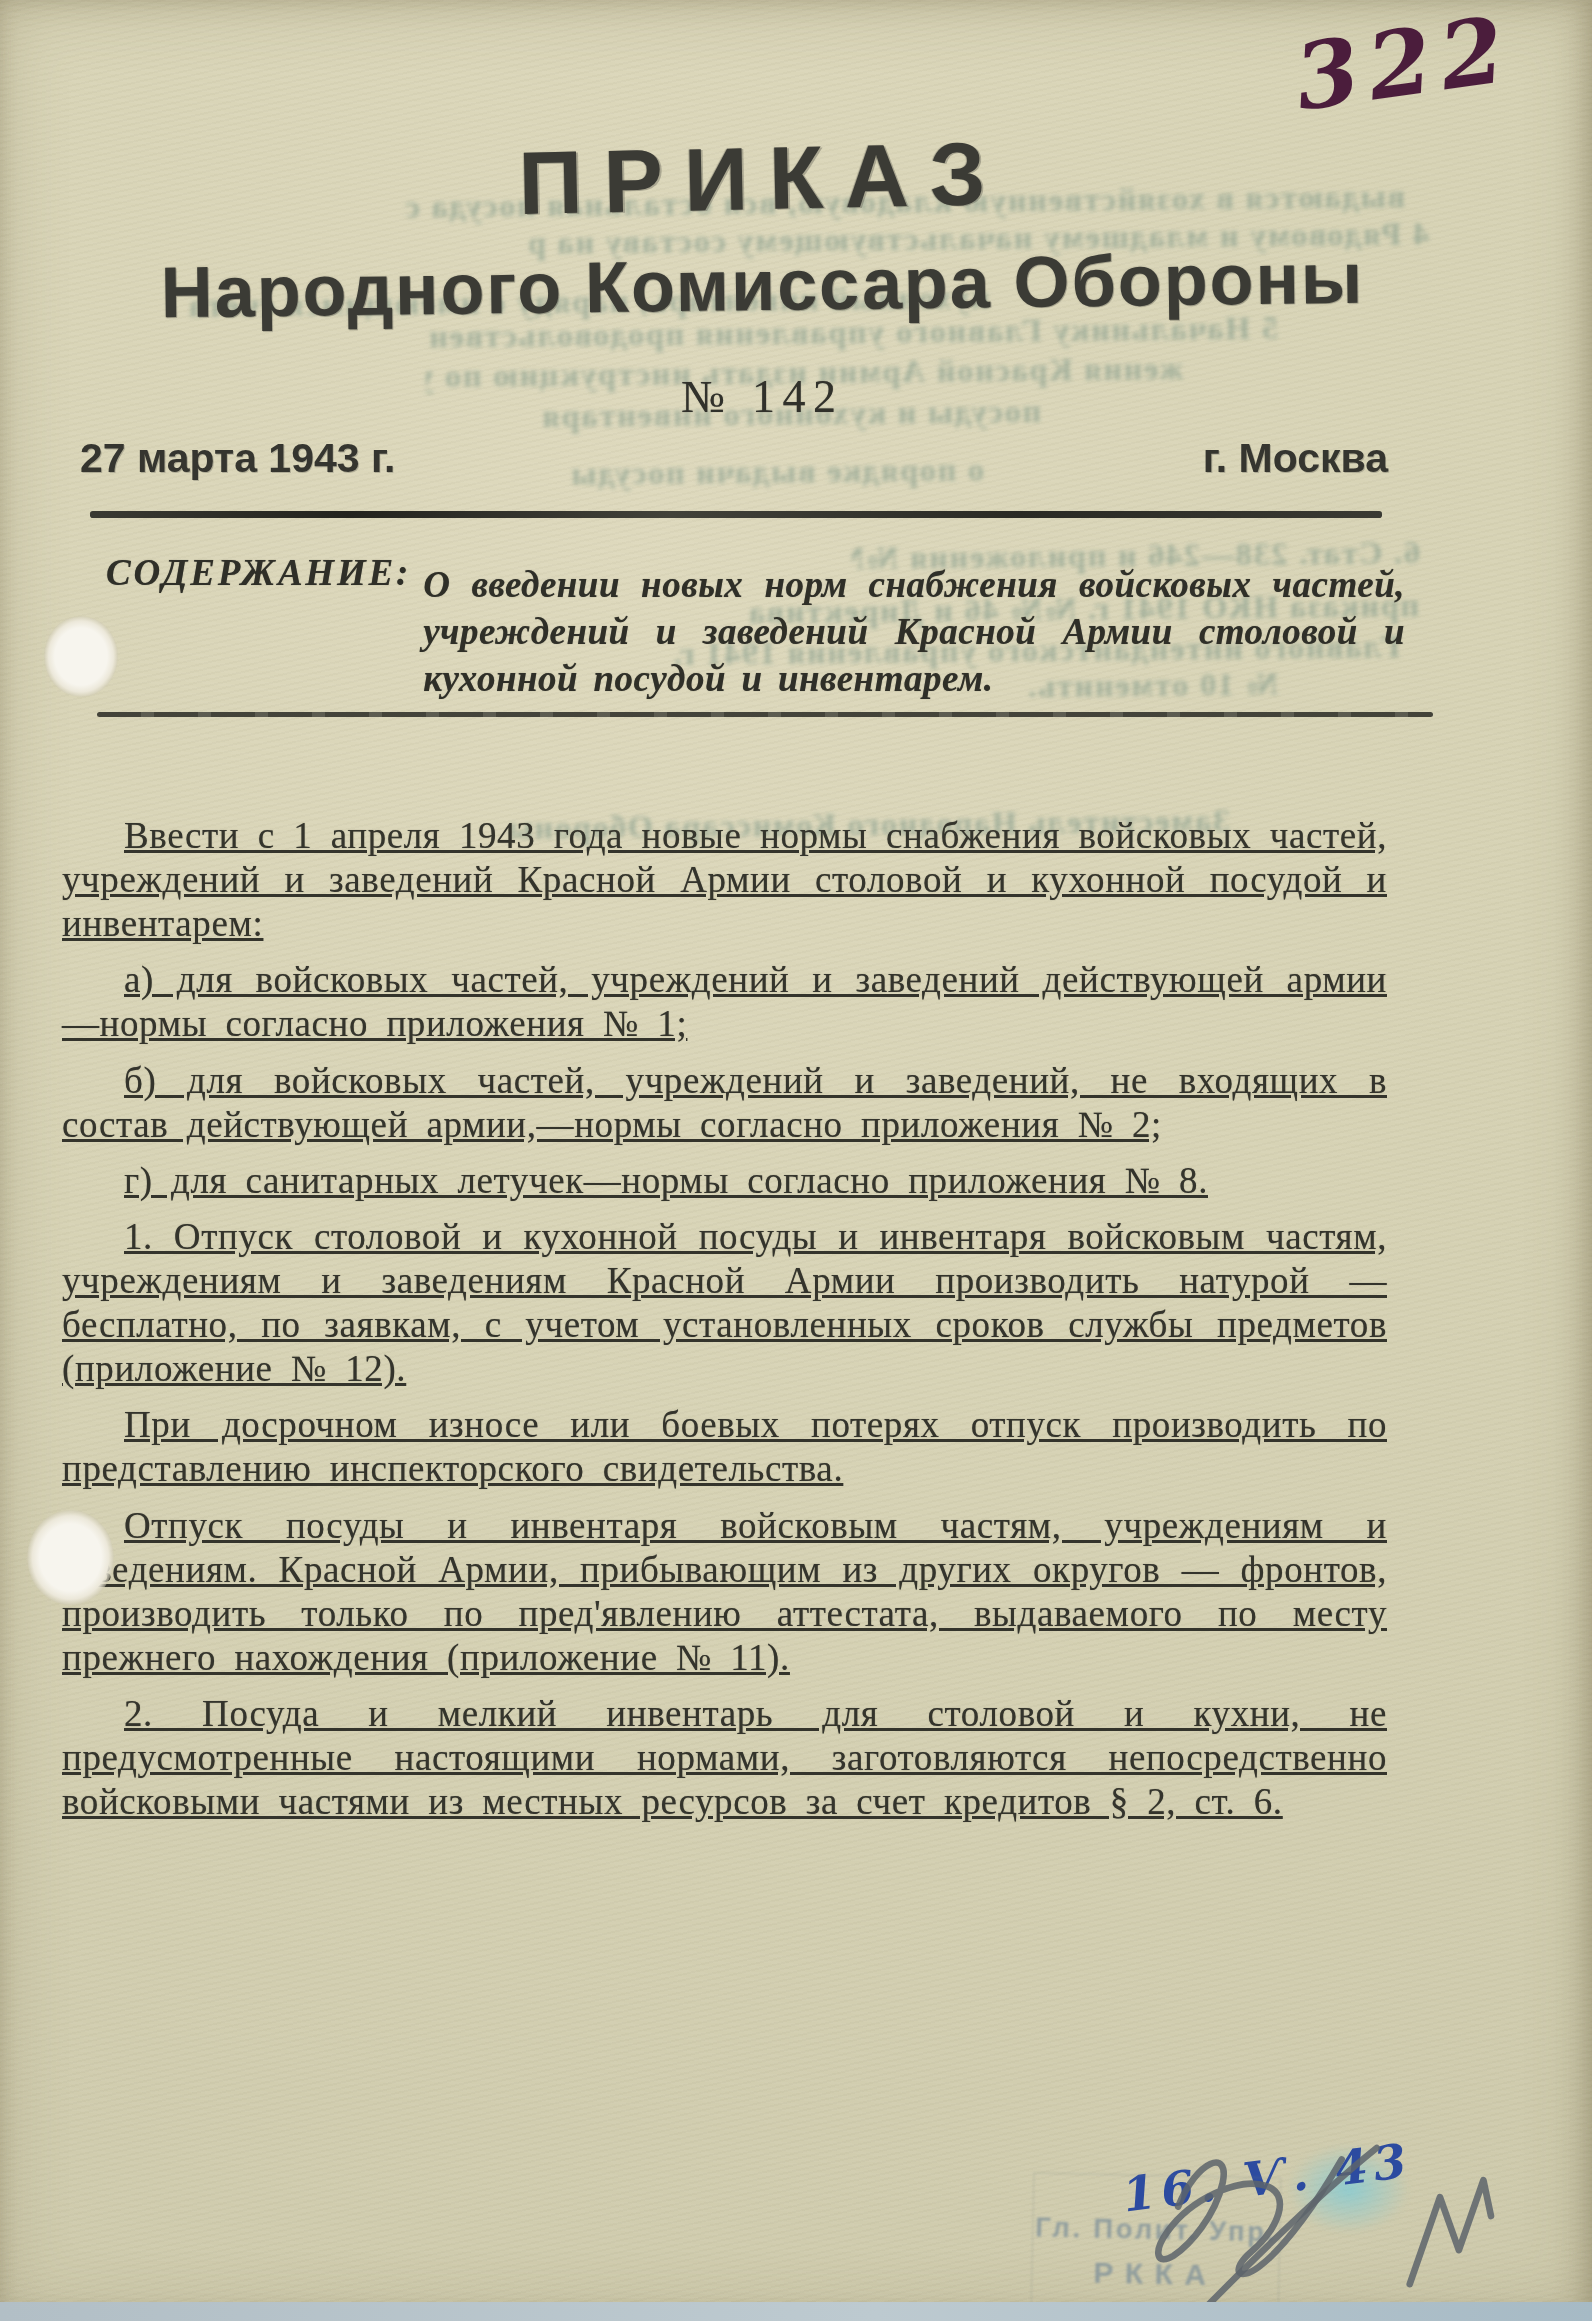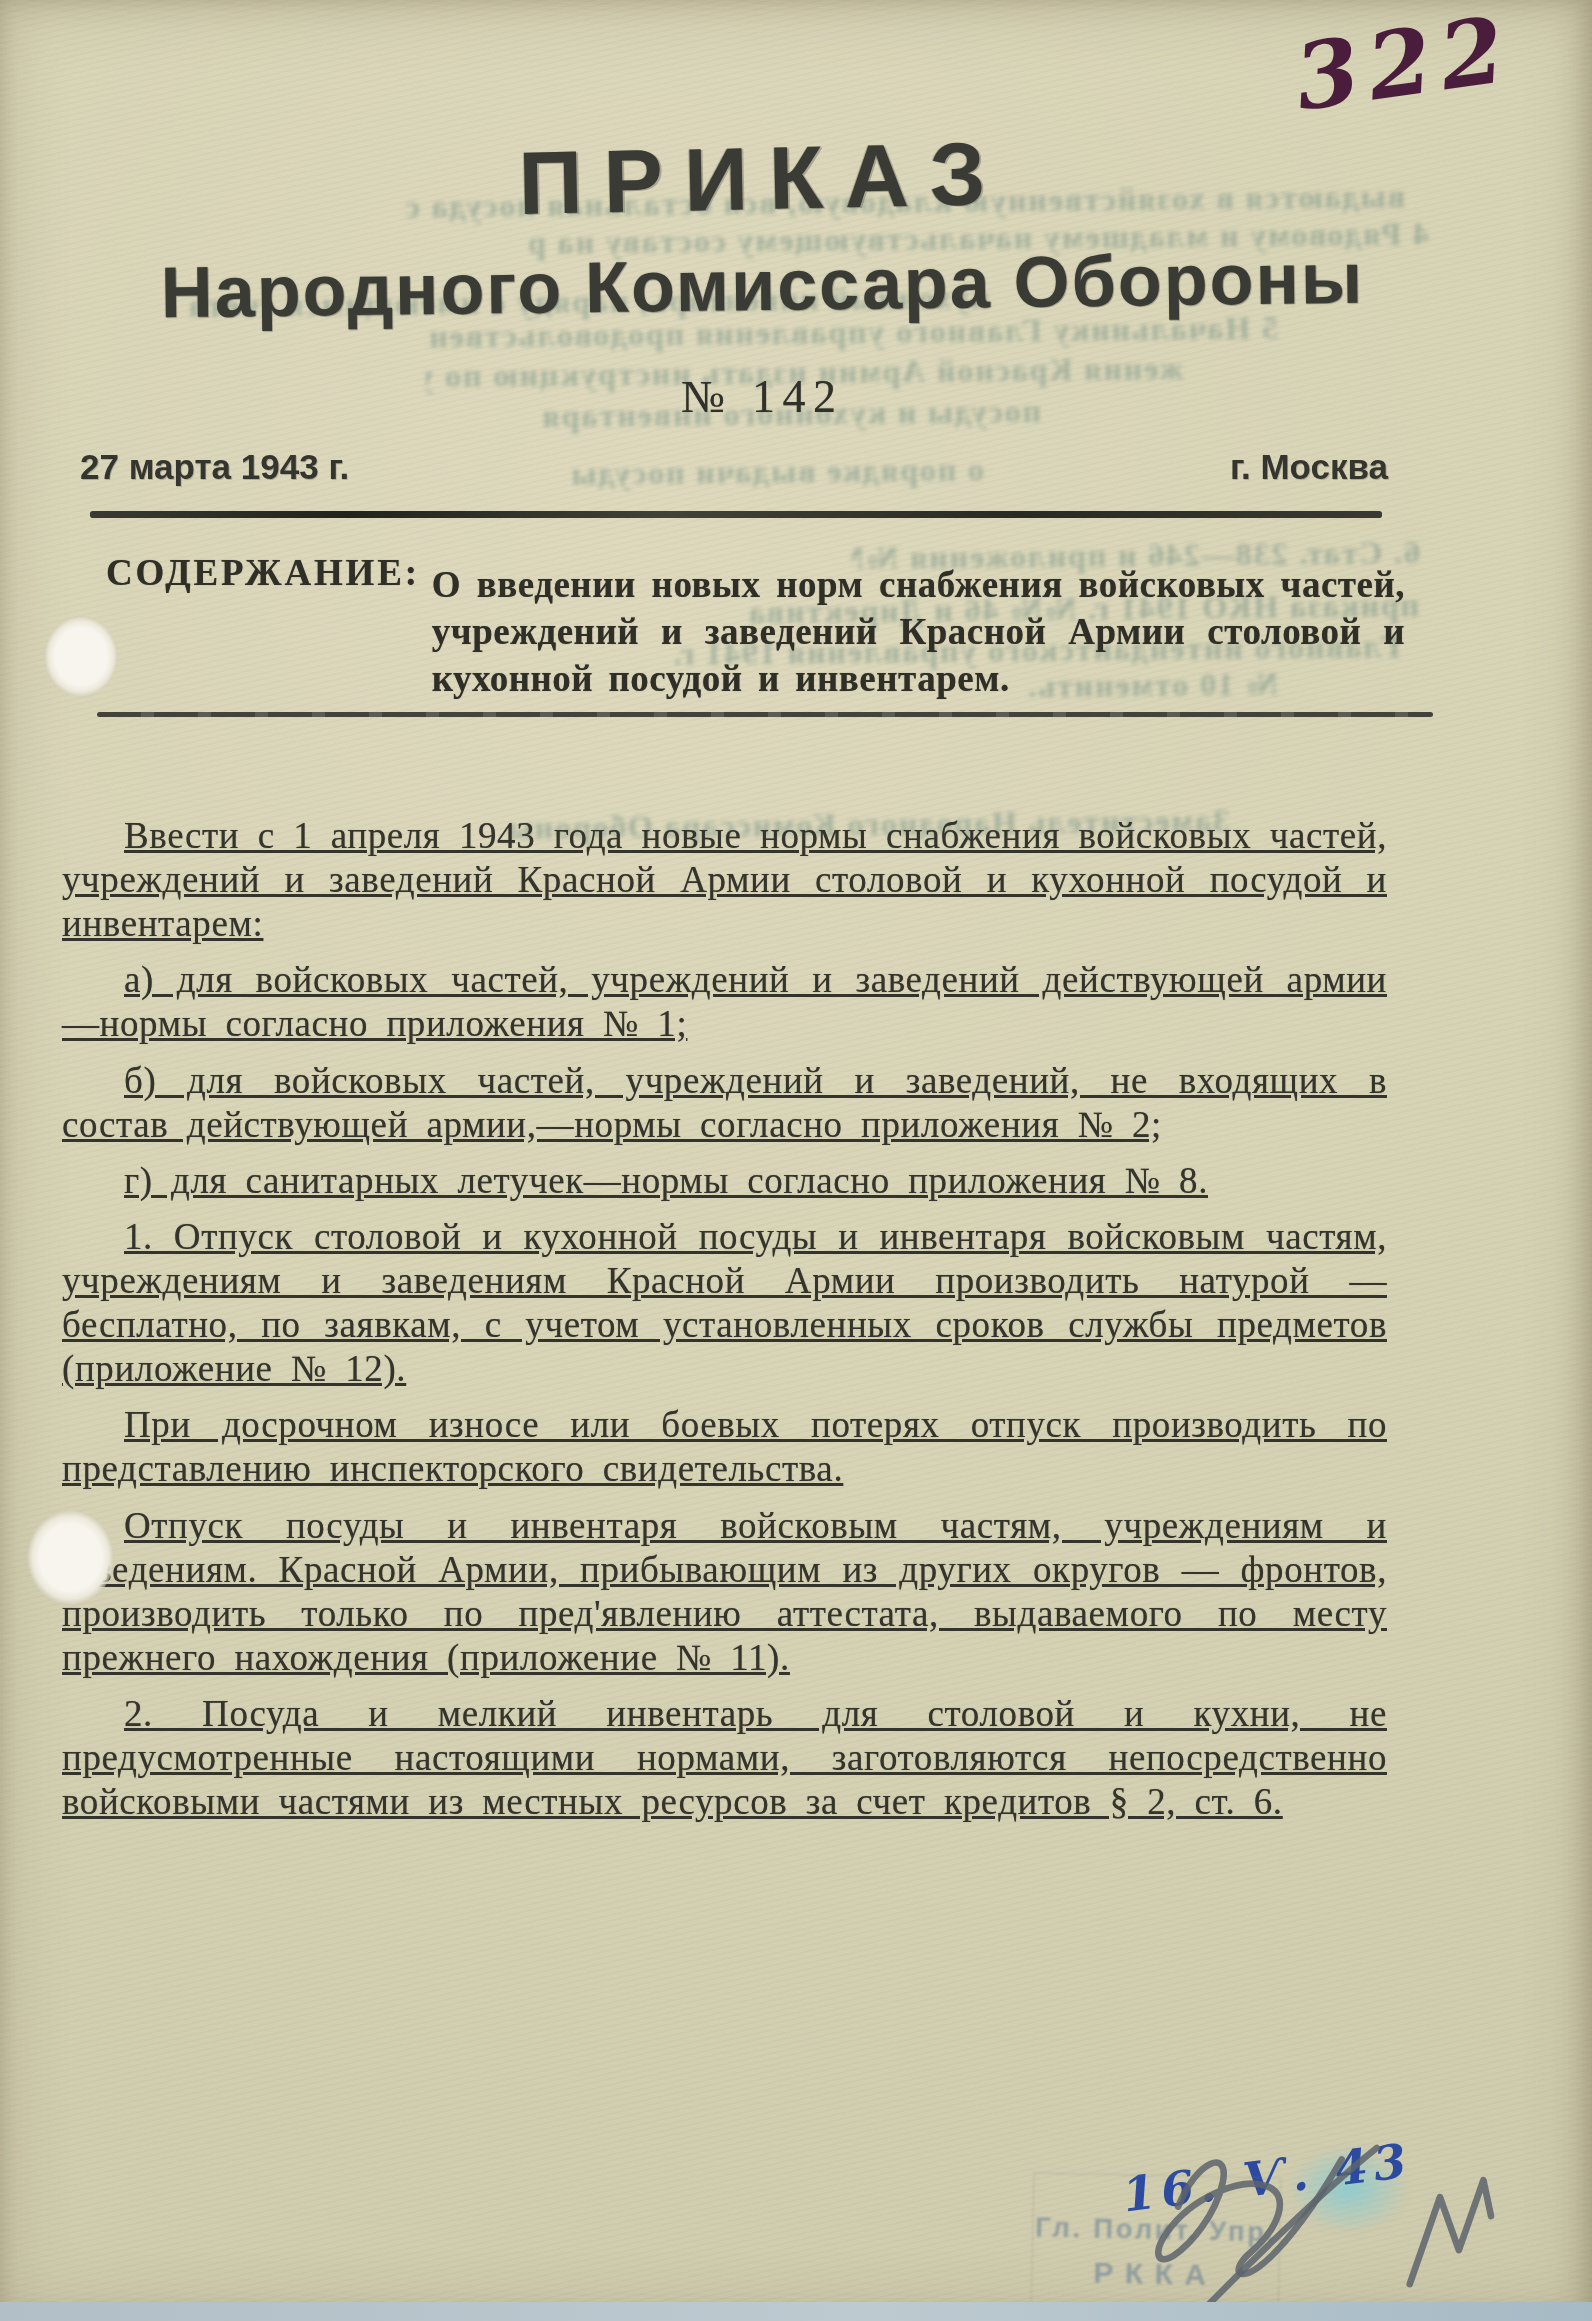--- a/index.html
+++ b/index.html
@@ -34,30 +34,29 @@
     text-shadow:1.9px 0.9px 0 rgba(58,58,52,.30), -0.9px 0 0.9px rgba(58,58,52,.35);
   }
   .t2{
     margin:24.6px 0 0;font-family:"Liberation Sans",sans-serif;font-weight:bold;
     font-size:72px;line-height:74px;letter-spacing:1.9px;transform:rotate(-0.7deg);
     text-shadow:0.9px 0.9px 0 rgba(58,58,52,.30), 0 0 1.9px rgba(58,58,52,.25);
   }
   .no{margin:44px 0 0;font-size:46px;line-height:62px;letter-spacing:7.6px;color:#31312b;text-shadow:0 0 0.9px rgba(49,49,43,.6);}
   .dateline{
     position:absolute;left:80px;top:435px;width:1308px;display:flex;justify-content:space-between;
-    font-family:"Liberation Sans",sans-serif;font-weight:bold;font-size:35px;color:#35352f;
+    font-family:"Liberation Sans",sans-serif;font-weight:bold;font-size:41px;color:#35352f;
     text-shadow:0.9px 0.9px 0 rgba(53,53,47,.25);
-    margin-top:12px;
   }
   .rule{position:absolute;border-radius:2.8px;}
   .rule1{left:90px;top:511px;width:1292px;height:6.6px;
     background:linear-gradient(90deg,#3a3a33,#23231e 20%,#42423a 45%,#2a2a24 72%,#3a3a33);}
   .rule2{left:97px;top:712px;width:1336px;height:4.7px;opacity:.9;
     background:repeating-linear-gradient(90deg,#33332c 0 44px,#4e4e45 44px 57px);}
-  .summary{position:absolute;left:62px;top:549px;width:1355px;display:flex;color:#2f2f28;}
+  .summary{position:absolute;left:62px;top:549px;width:1355px;display:flex;color:#2f2f28;font-style:italic;}
   .sumlabel{flex:0 0 295px;padding-left:44px;font-size:37px;line-height:47px;letter-spacing:2.8px;font-weight:bold;text-shadow:0 0 0.9px rgba(47,47,40,.6);}
   .sumtext{flex:1;font-size:37px;line-height:47px;font-weight:bold;text-align:justify;letter-spacing:0.5px;word-spacing:5.7px;text-shadow:0 0 0.9px rgba(47,47,40,.55);}
   .body{
     position:absolute;left:62px;top:814px;width:1325px;
     font-size:37px;line-height:44px;color:#34342c;text-align:justify;
     letter-spacing:0.6px;word-spacing:8.5px;text-shadow:0 0 0.9px rgba(52,52,44,.55);
   }
   .body p{margin:0 0 12.3px;text-indent:62px;text-decoration:underline;}
   .hole{position:absolute;border-radius:50%;}
   .hole1{left:44px;top:616px;width:74px;height:81px;

